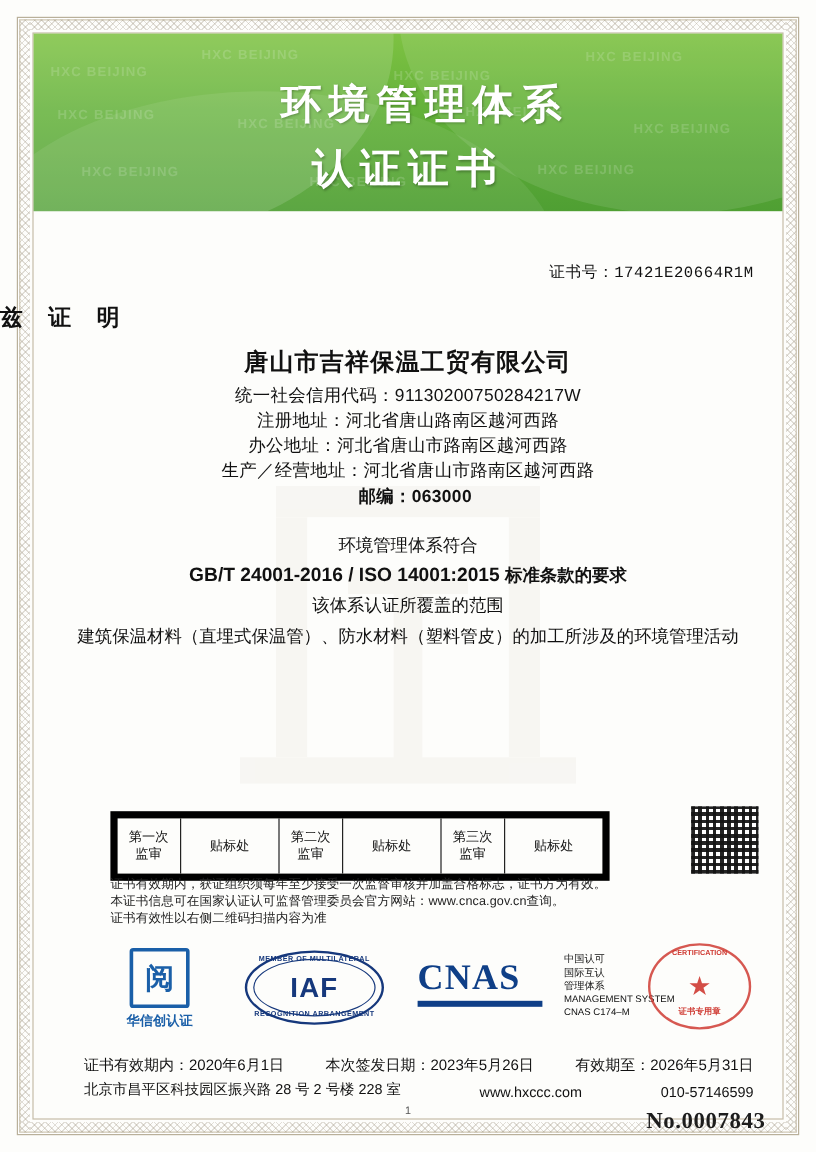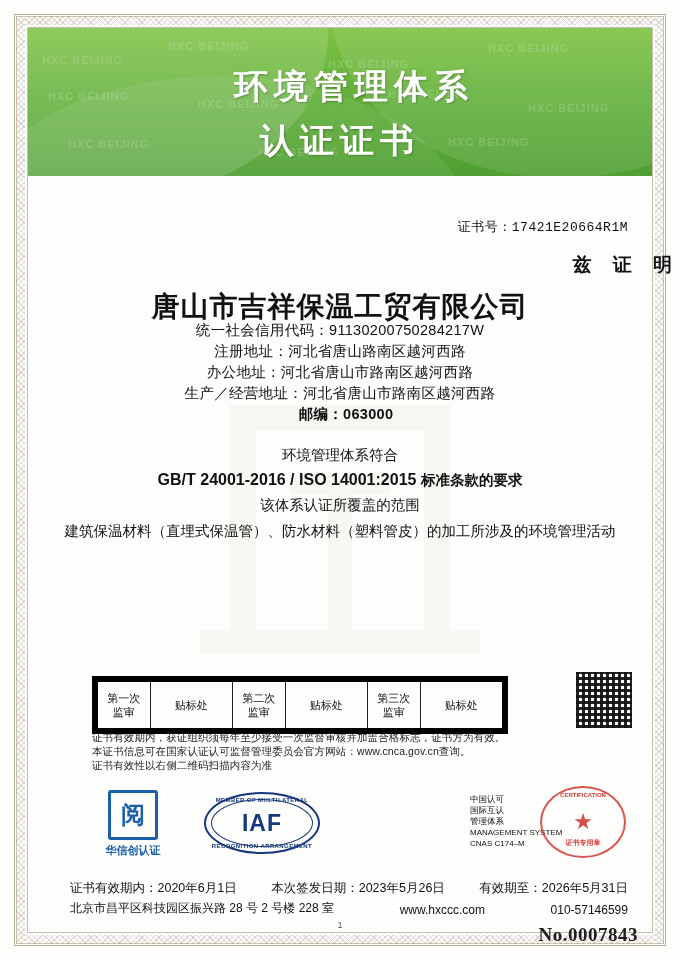--- a/index.html
+++ b/index.html
@@ -125,33 +125,33 @@
   .cert-no .val {
     font-family: "Liberation Mono", monospace;
     letter-spacing: 0.5px;
   }
 
   .hereby {
     position: absolute;
     left: 0;
     right: 0;
     top: 252px;
-    text-align: right;
+    text-align: left;
     font-size: 19px;
     font-weight: bold;
     letter-spacing: 8px;
     color: #111;
   }
   .company {
     position: absolute;
     left: 0;
     right: 0;
     top: 288px;
     text-align: center;
-    font-size: 28px;
+    font-size: 20px;
     font-weight: bold;
     color: #111;
     letter-spacing: 1px;
   }
   .info-block {
     position: absolute;
     left: 0;
     right: 0;
     top: 320px;
     text-align: center;
@@ -465,20 +465,24 @@
     </div>
 
     <div class="logo iaf-logo">
       <div class="iaf-ellipse"></div>
       <div class="iaf-ellipse inner"></div>
       <div class="iaf-top">MEMBER OF MULTILATERAL</div>
       <div class="iaf-main">IAF</div>
       <div class="iaf-bot">RECOGNITION ARRANGEMENT</div>
     </div>
 
+    <div class="logo cnas-logo">
+      <div class="cnas-text">CNAS</div>
+      <div class="cnas-bar"></div>
+    </div>
 
     <div class="logo cnas-info">
       <div class="cn">中国认可</div>
       <div class="cn">国际互认</div>
       <div class="cn">管理体系</div>
       <div>MANAGEMENT SYSTEM</div>
       <div>CNAS C174–M</div>
     </div>
 
     <div class="seal">

